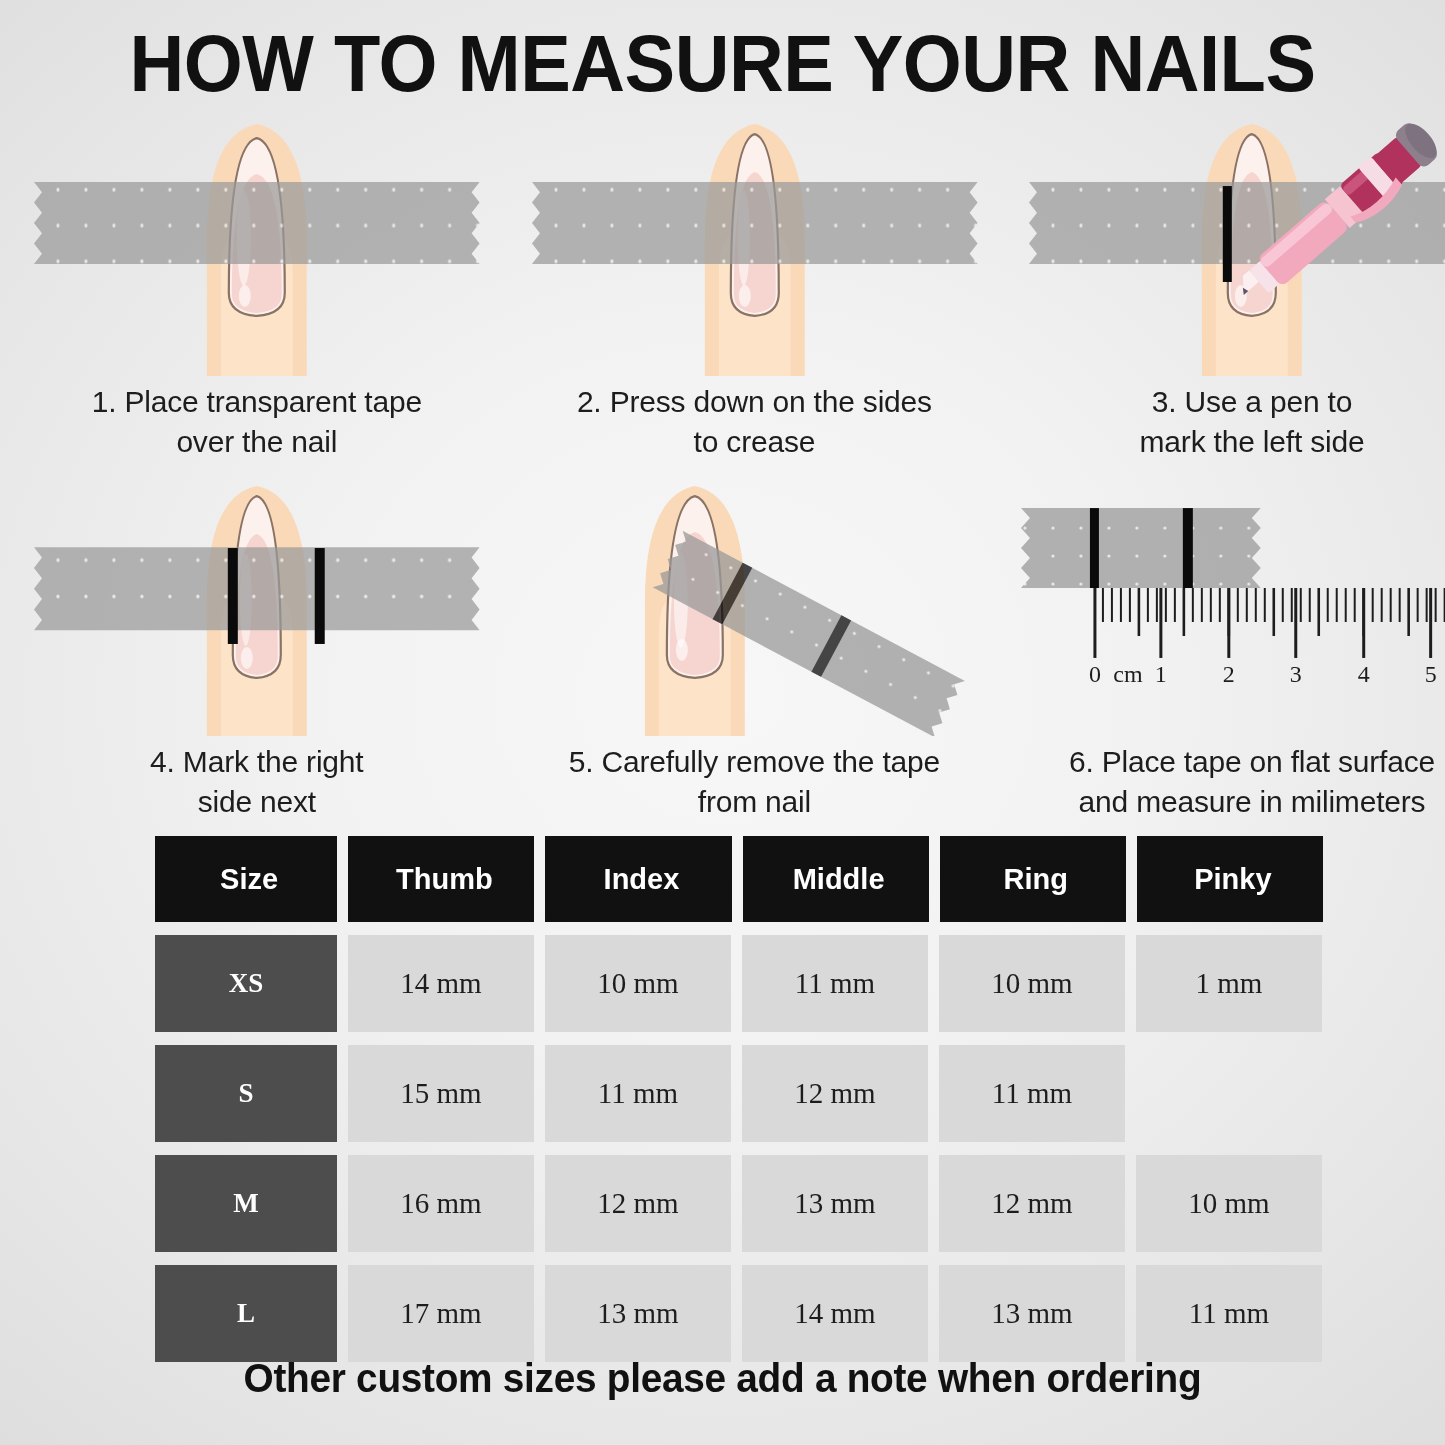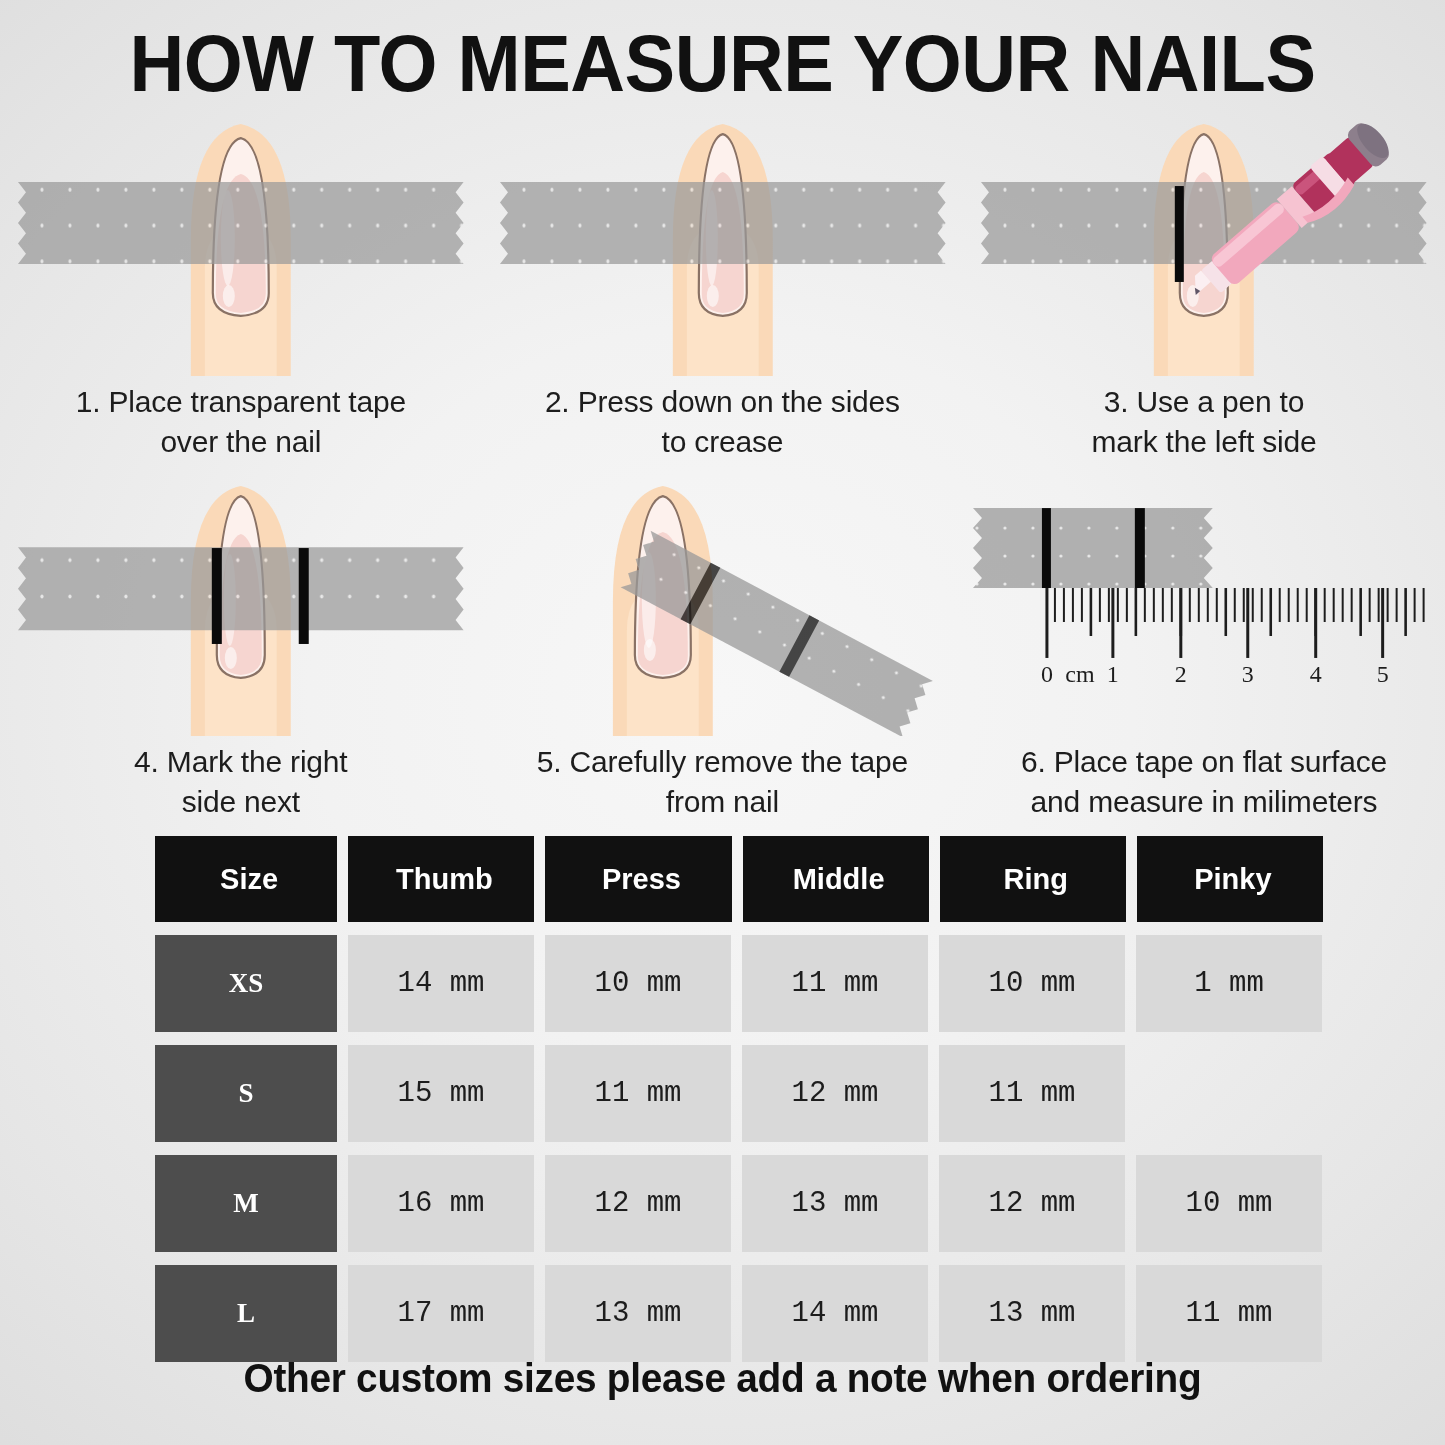--- a/index.html
+++ b/index.html
@@ -28,21 +28,21 @@
 
   
   .steps{
     position:absolute;left:0;top:118px;width:1445px;
   }
   .srow{
     display:flex;width:1445px;
   }
   .step{
     width:481.6px;
-    display:flex;flex-direction:column;align-items:center;
+    display:flex;flex-direction:column;align-items:center;padding-left:16px;
   }
   .art{
     position:relative;width:481.6px;height:258px;
   }
   .art2{height:250px;}
   .cap{
     margin-top:6px;
     text-align:center;
     font-size:30px;line-height:40px;
     color:#1d1d1d;
@@ -74,21 +74,21 @@
     display:flex;align-items:center;justify-content:center;
     font-size:27px;font-weight:700;
     font-family:Liberation Serif, serif;
   }
   .dcell{
     height:97px;
     background:#d9d9d9;
     color:#1d1d1d;
     display:flex;align-items:center;justify-content:center;
     font-size:29px;font-weight:300;
-    font-family:Liberation Mono, monospace;
+    font-family:Liberation Serif, serif;
   }
   .c0{width:182px;}
   .c1{width:186px;}
 
   
   .footer{
     position:absolute;left:0;top:1356px;width:1445px;
     text-align:center;
     font-size:40px;font-weight:700;color:#111;
     font-family:"Liberation Sans", sans-serif;
@@ -366,21 +366,21 @@
 and measure in milimeters</div>
       </div>
     </div>
   </div>
 
   <div class="table">
 
     <div class="trow">
       <div class="hcell c0">Size</div>
       <div class="hcell c1">Thumb</div>
-      <div class="hcell c1">Press</div>
+      <div class="hcell c1">Index</div>
       <div class="hcell c1">Middle</div>
       <div class="hcell c1">Ring</div>
       <div class="hcell c1">Pinky</div>
     </div>
 
     <div class="trow">
       <div class="sizecell c0">XS</div>
       <div class="dcell c1">14 mm</div>
       <div class="dcell c1">10 mm</div>
       <div class="dcell c1">11 mm</div>

